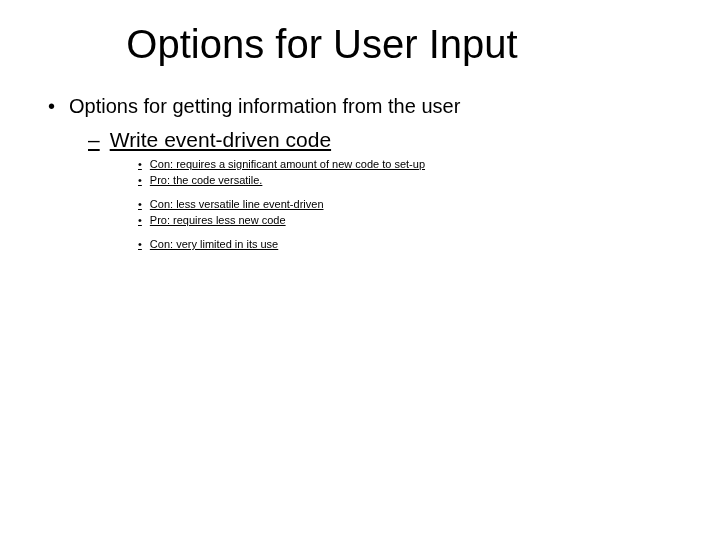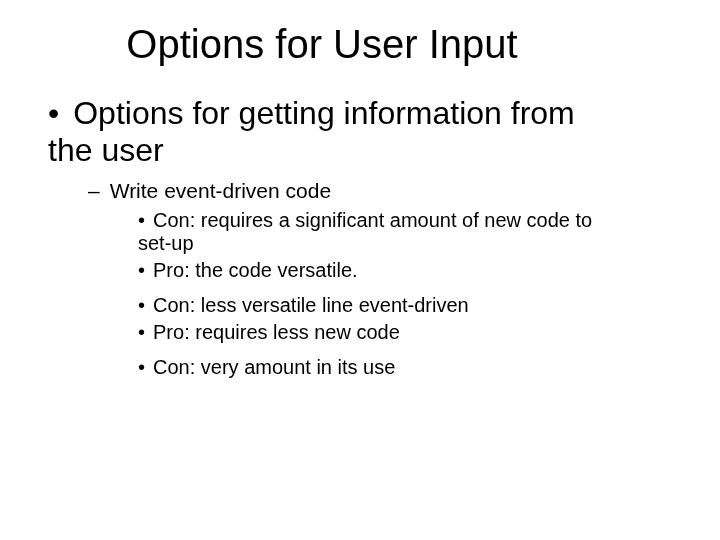--- a/index.html
+++ b/index.html
@@ -17,35 +17,35 @@
     height: 540px;
     padding: 18px 28px 0 28px;
   }
   .title {
     text-align: center;
     font-size: 40px;
     margin: 4px 0 28px 0;
     font-weight: 400;
   }
   .lvl1 {
-    font-size: 32px;
+    font-size: 20px;
     margin: 0 0 10px 20px;
   }
   .lvl1 .bullet { margin-right: 14px; }
   .lvl2 {
     font-size: 21px;
     margin: 0 0 6px 60px;
   }
   .lvl2 .dash { margin-right: 10px; }
   .lvl3 {
-    font-size: 20px;
+    font-size: 11px;
     margin: 0 0 4px 110px;
   }
   .lvl3 .dot { margin-right: 8px; }
-  .group { margin-bottom: 12px; }
+  .group { margin-bottom: 12px; text-decoration: underline; }
 </style>
 </head>
 <body>
 
 <div class="slide">
 
   <div class="title">Options for User Input</div>
 
   <div class="lvl1">
     <span class="bullet">•</span><span>Options for getting information from the user</span>
@@ -67,17 +67,17 @@
     <div class="lvl3">
       <span class="dot">•</span><span>Con: less versatile line event-driven</span>
     </div>
     <div class="lvl3">
       <span class="dot">•</span><span>Pro: requires less new code</span>
     </div>
   </div>
 
   <div class="group">
     <div class="lvl3">
-      <span class="dot">•</span><span>Con: very amount in its use</span>
+      <span class="dot">•</span><span>Con: very limited in its use</span>
     </div>
   </div>
 
 </div>
 
 </body></html>

